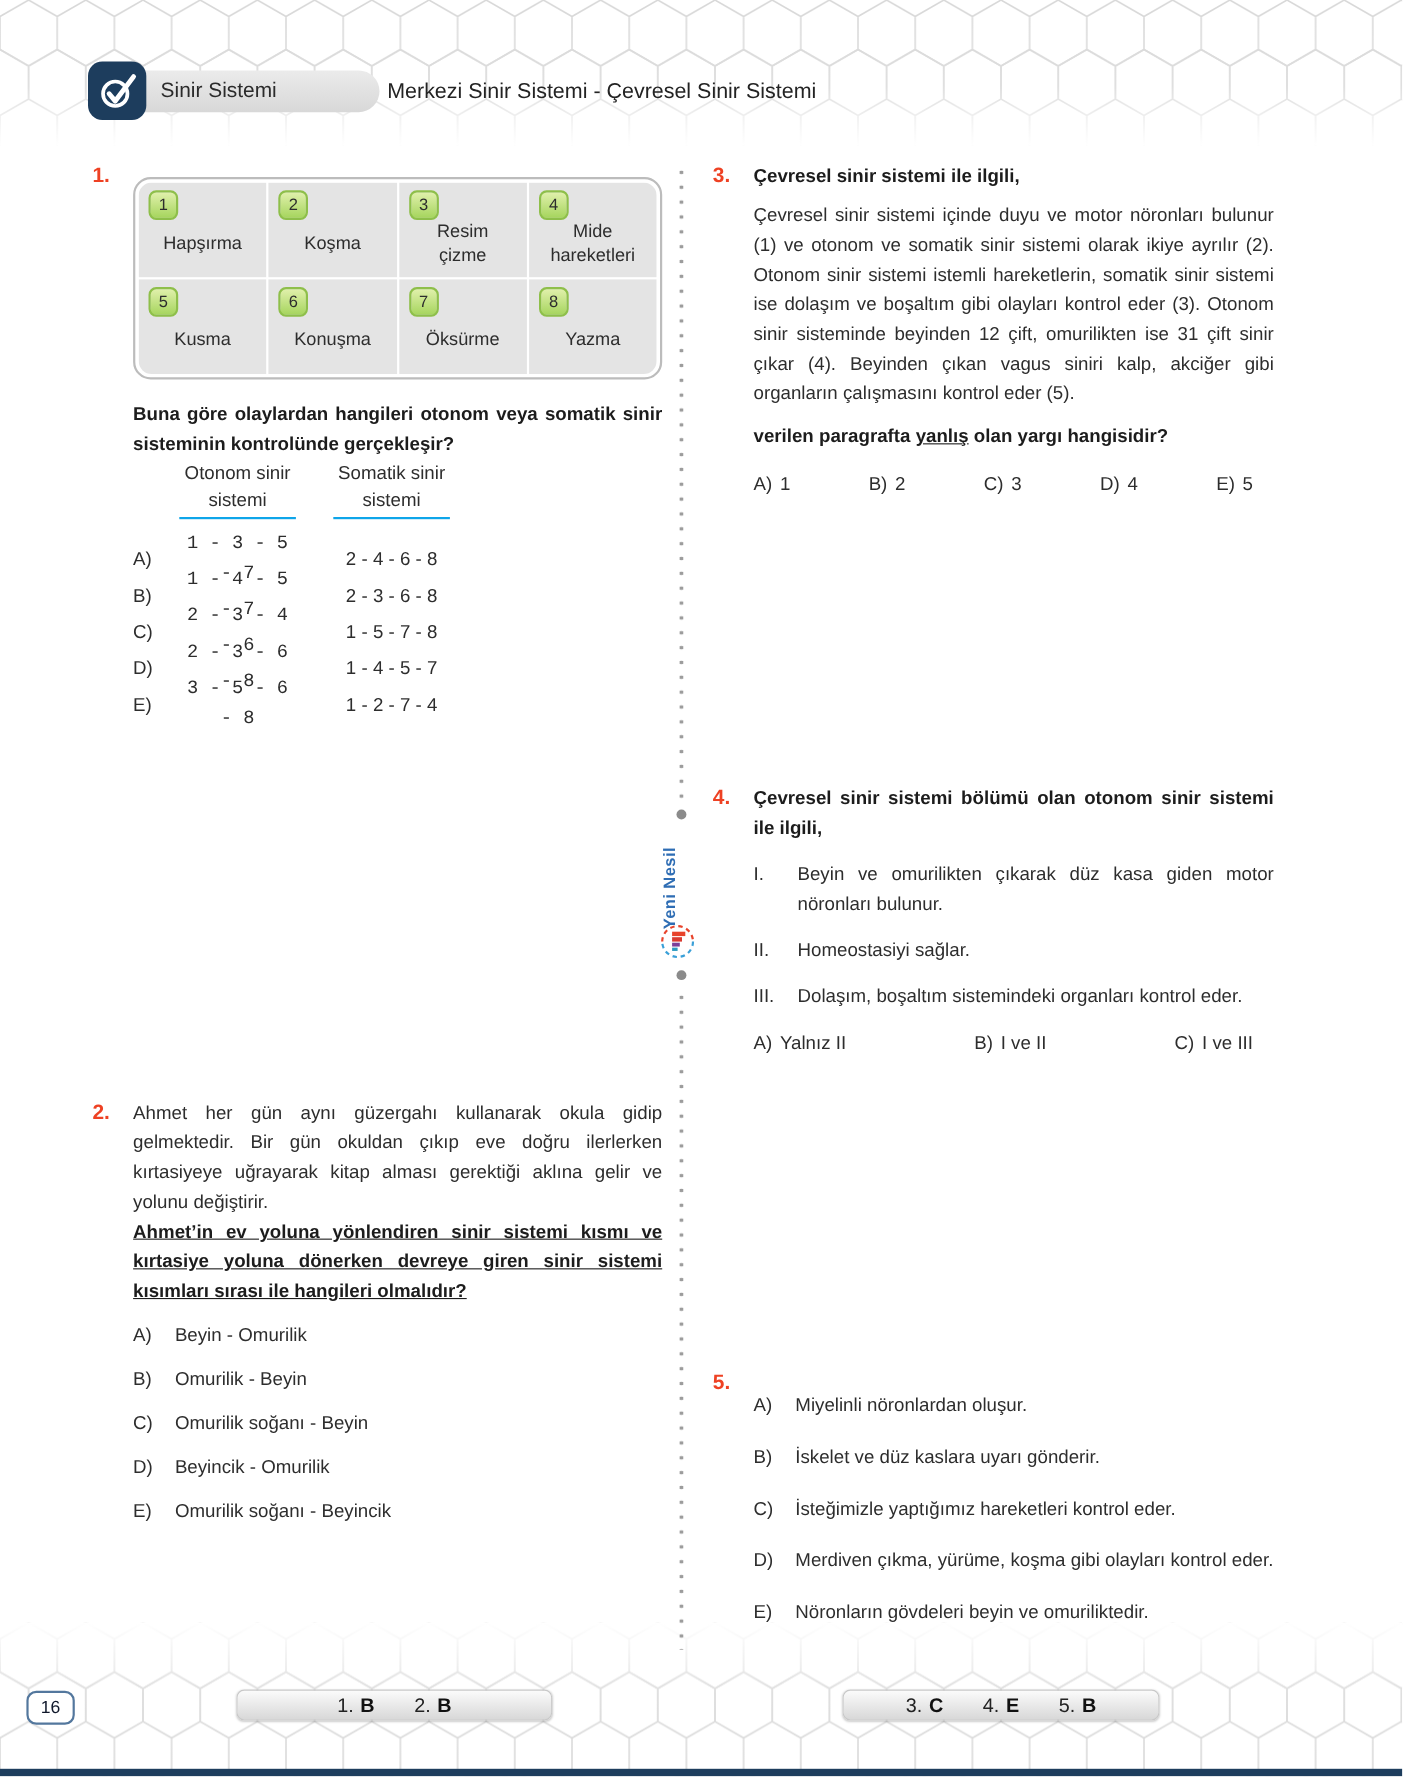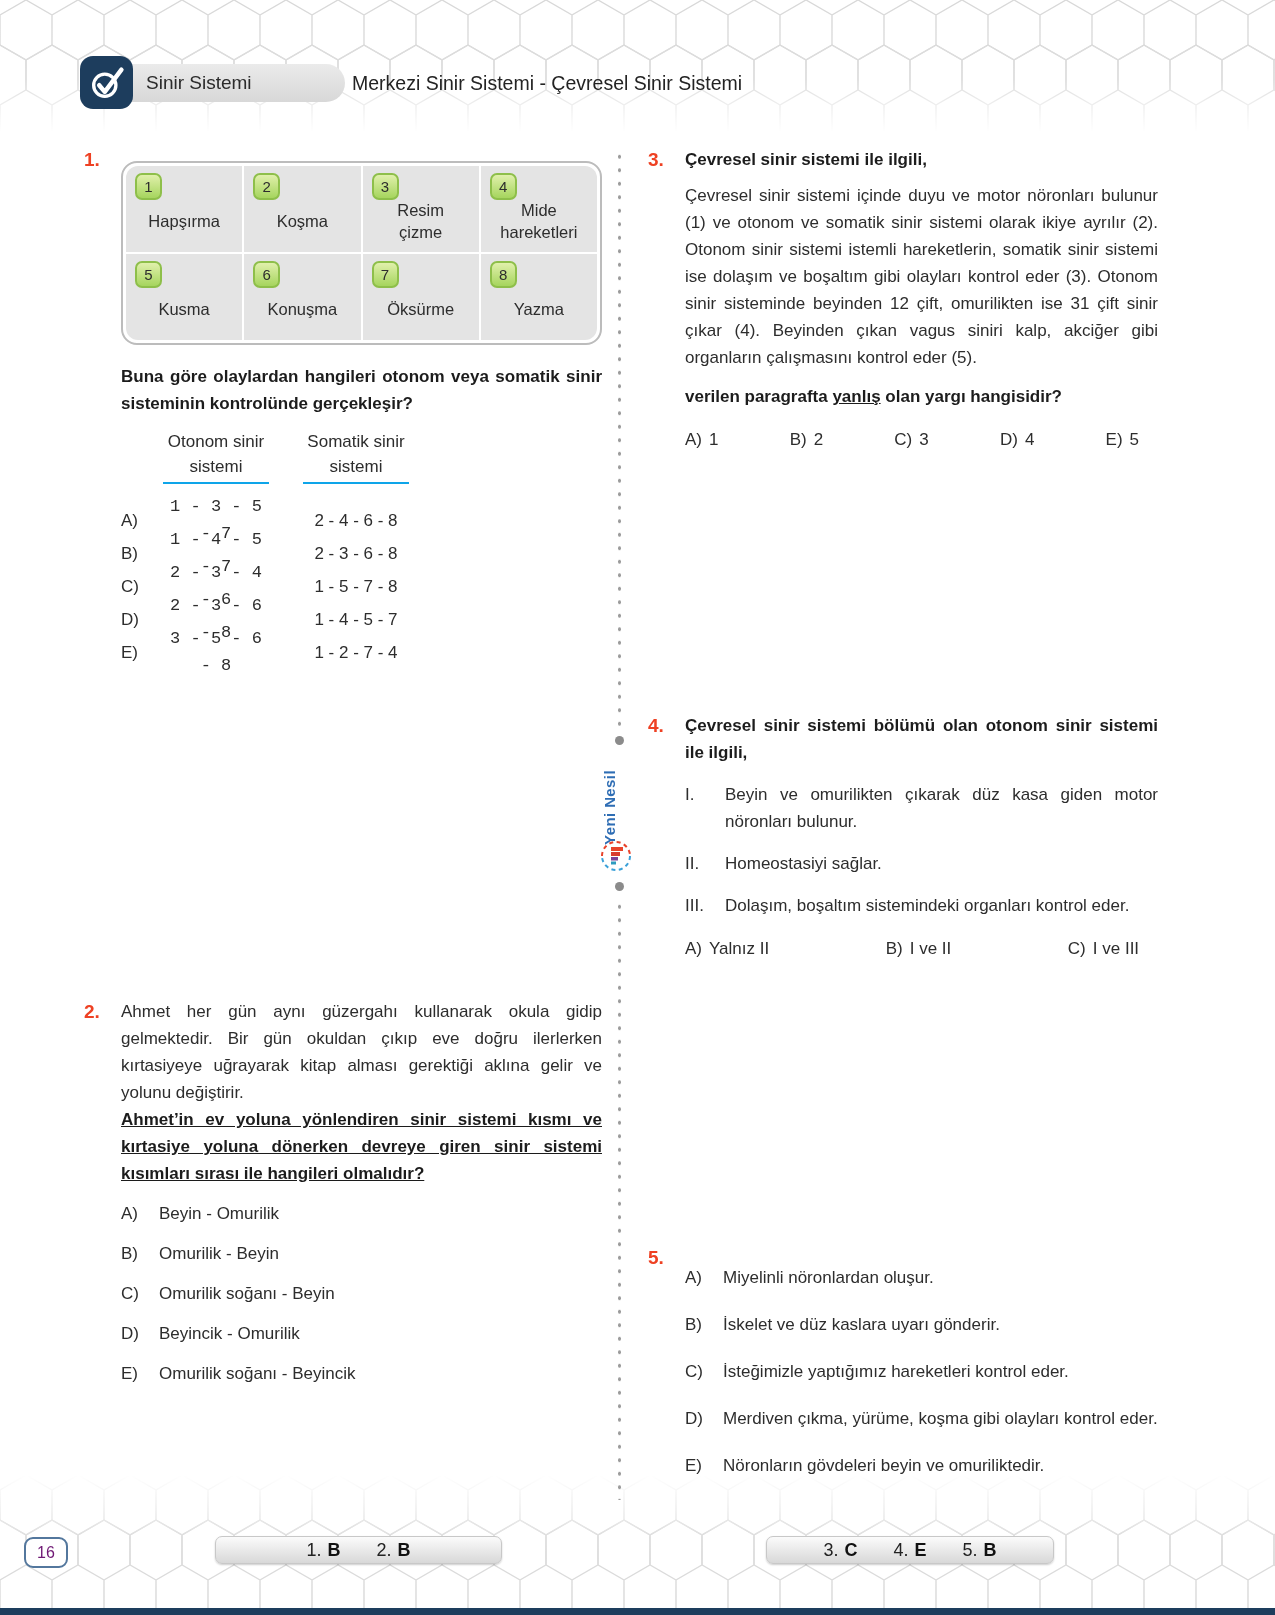--- a/index.html
+++ b/index.html
@@ -54,21 +54,21 @@
   }
   .badge {
     position:absolute; top:7px; left:9px; width:27px; height:27px; box-sizing:border-box;
     border-radius:7px; background:linear-gradient(#e0f0ab,#a6d55e);
     border:2px solid #8ebf4a; display:flex; align-items:center; justify-content:center;
     font-size:15px; color:#2d2d2d;
   }
   .cell-line { display:block; font-size:16.5px; line-height:22px; text-align:center; }
 
   
-  .anstable { margin-top:12px; font-size:17px; text-align:left; }
+  .anstable { margin-top:0; font-size:17px; text-align:left; }
   .hdr-row { display:grid; grid-template-columns:40px 110px 30px 110px; margin-bottom:9px; }
   .hdr { text-align:center; line-height:25px; }
   .hdr-1 { grid-column:2; } .hdr-2 { grid-column:4; }
   .hdr .u { display:inline-block; border-bottom:2px solid #0ea5e9; padding:0 27px 3px; }
   .ansrow { display:grid; grid-template-columns:40px 110px 30px 110px; height:33px; align-items:center; }
   .ansrow .v1 { grid-column:2; text-align:center;font-family:Liberation Mono, monospace; }
   .ansrow .v2 { grid-column:4; text-align:center; }
 
   
   .optline { display:flex; margin-top:13px; line-height:27px; text-align:left; }
@@ -105,21 +105,21 @@
     position:absolute; left:601px; top:770px; z-index:2;
     writing-mode:vertical-rl; transform:rotate(180deg);
     font-size:15px; font-weight:bold; color:#2e6db4; letter-spacing:0.4px;
   }
   .brand-icon { position:absolute; left:598px; top:838px; z-index:2; }
 
   
   .pagenum-box {
     position:absolute; left:24px; top:1537px; width:40px; height:27px; z-index:2;
     border:2px solid #53779d; border-radius:9px; background:#fff;
-    display:flex; align-items:center; justify-content:center; font-size:16px; color:#701a75;text-align:center;
+    display:flex; align-items:center; justify-content:center; font-size:16px; color:#0f172a;text-align:center;
   }
   .ansbar {
     position:absolute; top:1536px; height:26px; z-index:2; border-radius:7px;
     background:linear-gradient(#fbfbfb,#d8d8d8); border:1px solid #c8c8c8;
     box-shadow:0 1px 2px rgba(0,0,0,0.2);
     display:flex; align-items:center; justify-content:center; gap:36px;
     font-size:18px; color:#222;
   }
   .ansbar-left  { left:215px; width:285px; }
   .ansbar-right { left:766px; width:286px; }

